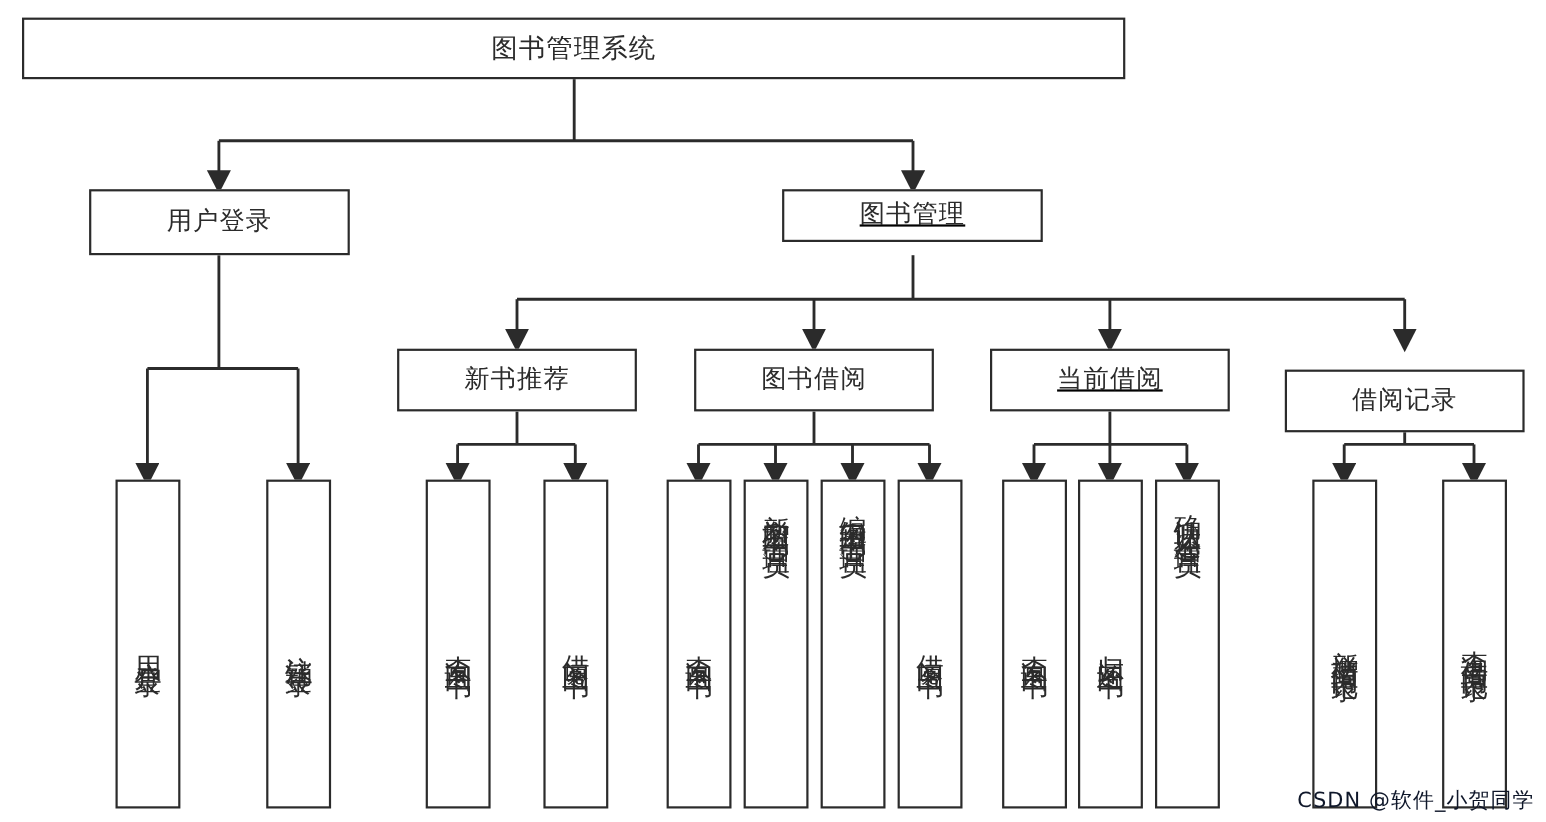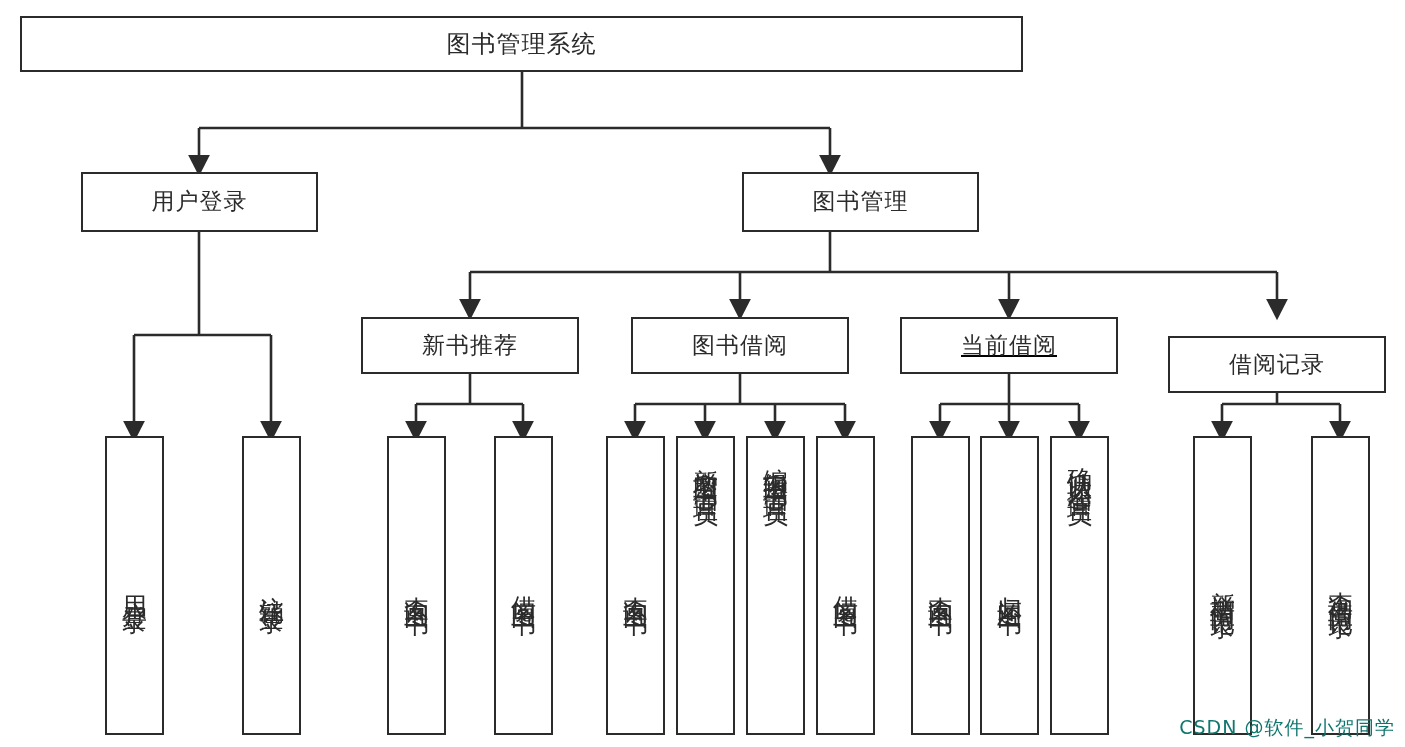--- a/index.html
+++ b/index.html
@@ -67,21 +67,21 @@
   }
   .node.vert.center-text {
     align-items: center;
     padding-top: 0;
   }
   #watermark {
     position: absolute;
     right: 10px;
     bottom: 6px;
     font-size: 19px;
-    color: #0f766e;
+    color: #0f172a;
     letter-spacing: 1px;
     z-index: 5;
     white-space: nowrap;
     font-family: "DejaVu Sans", "Liberation Sans", sans-serif;
   }
 </style>
 </head>
 <body>
 
 <div id="diagram-root">
@@ -136,21 +136,21 @@
     </g>
   </svg>
 
   <div class="node root horiz" style="left:20px; top:16px; width:1003px; height:56px;">
     <span class="node-label">图书管理系统</span>
   </div>
 
   <div class="node horiz" style="left:81px; top:172px; width:237px; height:60px;">
     <span class="node-label">用户登录</span>
   </div>
-  <div class="node horiz" style="left:742px; top:172px; width:237px; height:60px;">
+  <div class="node horiz" style="left:711px; top:172px; width:237px; height:48px;text-decoration:underline;">
     <span class="node-label">图书管理</span>
   </div>
 
   <div class="node horiz" style="left:361px; top:317px; width:218px; height:57px;">
     <span class="node-label">新书推荐</span>
   </div>
   <div class="node horiz" style="left:631px; top:317px; width:218px; height:57px;">
     <span class="node-label">图书借阅</span>
   </div>
   <div class="node horiz" style="left:900px; top:317px; width:218px; height:57px;text-decoration:underline;">

